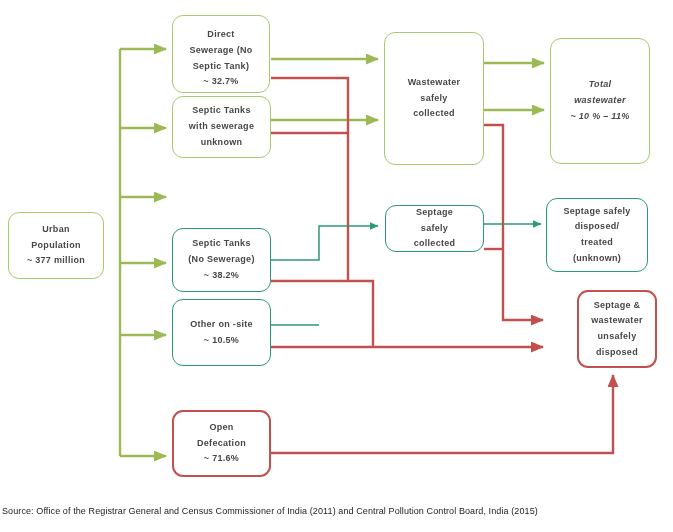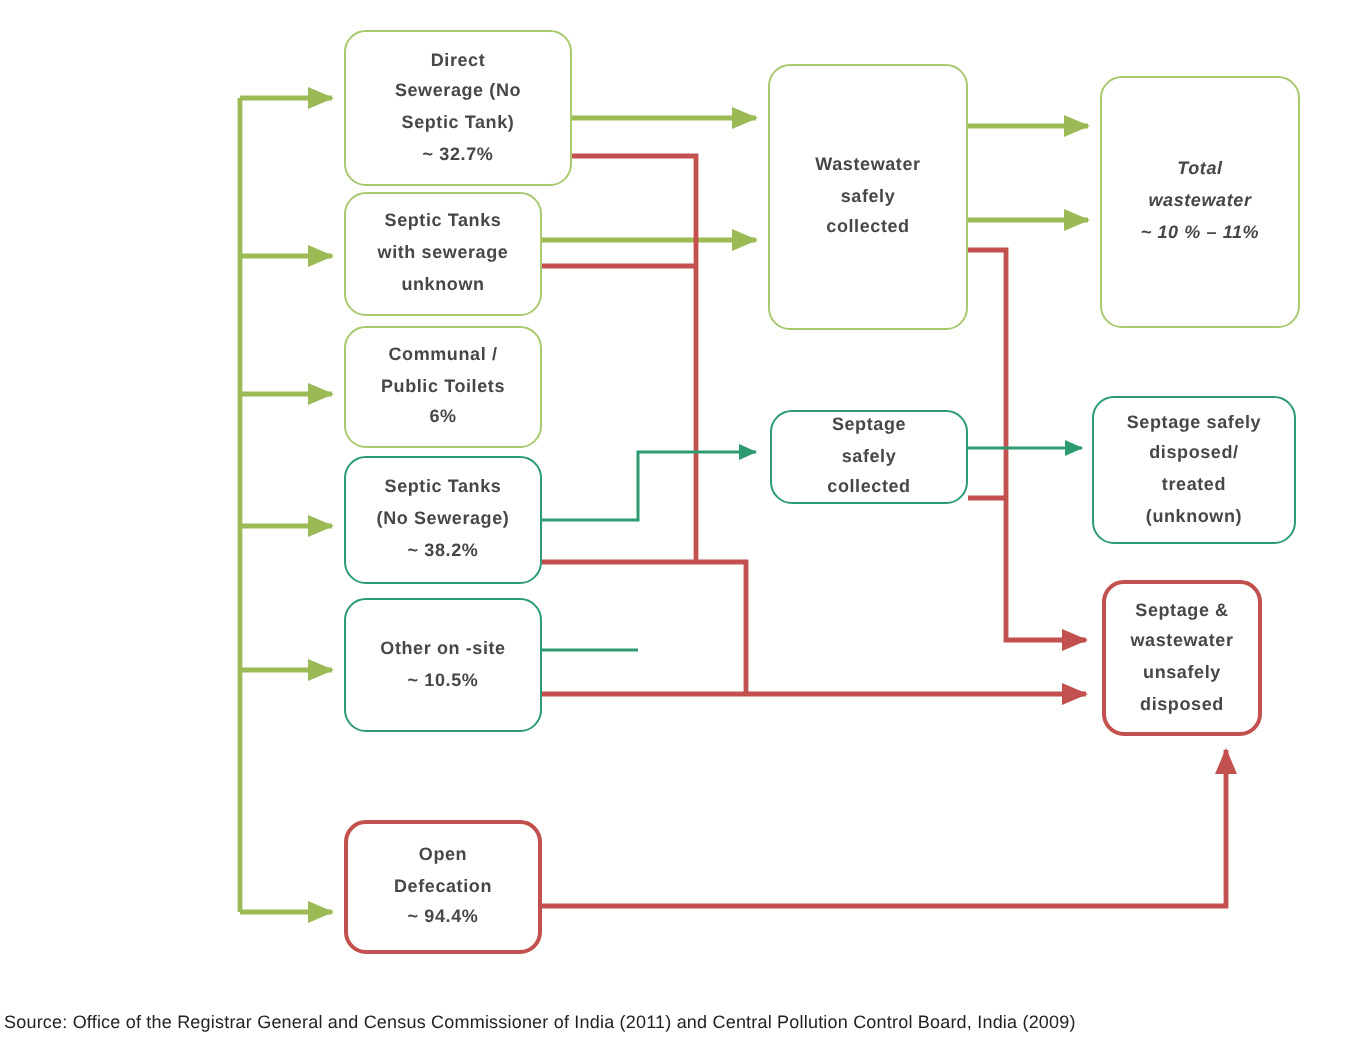--- a/index.html
+++ b/index.html
@@ -67,55 +67,55 @@
       <polyline points="271,453 613,453 613,375" marker-end="url(#ar)"></polyline>
     </g>
 
     <g stroke="#2c9b6f" stroke-width="1.5" fill="none">
       <polyline points="271,260 319,260 319,226 378,226" marker-end="url(#at)"></polyline>
       <polyline points="271,325 319,325"></polyline>
       <polyline points="484,224 541,224" marker-end="url(#at)"></polyline>
     </g>
   </svg>
 
+  <div class="node b-green" style="left:8px;top:212px;width:96px;height:67px;">
+    <span class="node-label">Urban
+Population
+~ 377 million</span>
+  </div>
 
-  <div class="node b-green" style="left:172px;top:15px;width:114px;height:78px;">
+  <div class="node b-green" style="left:172px;top:15px;width:98px;height:78px;align-items:flex-end;">
     <span class="node-label">Direct
 Sewerage (No
 Septic Tank)
 ~ 32.7%</span>
   </div>
 
   <div class="node b-green" style="left:172px;top:96px;width:99px;height:62px;">
     <span class="node-label">Septic Tanks
 with sewerage
 unknown</span>
   </div>
 
-  <div class="node b-green" style="left:172px;top:163px;width:99px;height:61px;">
-    <span class="node-label">Communal /
-Public Toilets
-6%</span>
-  </div>
 
   <div class="node b-teal" style="left:172px;top:228px;width:99px;height:64px;">
     <span class="node-label">Septic Tanks
 (No Sewerage)
 ~ 38.2%</span>
   </div>
 
   <div class="node b-teal" style="left:172px;top:299px;width:99px;height:67px;">
     <span class="node-label">Other on -site
 ~ 10.5%</span>
   </div>
 
   <div class="node b-red" style="left:172px;top:410px;width:99px;height:67px;">
     <span class="node-label">Open
 Defecation
-~ 94.4%</span>
+~ 71.6%</span>
   </div>
 
   <div class="node b-green" style="left:384px;top:32px;width:100px;height:133px;">
     <span class="node-label">Wastewater
 safely
 collected</span>
   </div>
 
   <div class="node b-teal" style="left:385px;top:205px;width:99px;height:47px;">
     <span class="node-label">Septage
@@ -129,22 +129,22 @@
 ~ 10 % – 11%</span>
   </div>
 
   <div class="node b-teal" style="left:546px;top:198px;width:102px;height:74px;">
     <span class="node-label">Septage safely
 disposed/
 treated
 (unknown)</span>
   </div>
 
-  <div class="node b-red" style="left:551px;top:290px;width:80px;height:78px;">
+  <div class="node b-red" style="left:577px;top:290px;width:80px;height:78px;">
     <span class="node-label">Septage &amp;
 wastewater
 unsafely
 disposed</span>
   </div>
 
-  <div class="source-note">Source:  Office of the Registrar General and Census Commissioner of India (2011) and Central Pollution Control Board, India (2009)</div>
+  <div class="source-note">Source:  Office of the Registrar General and Census Commissioner of India (2011) and Central Pollution Control Board, India (2015)</div>
 
 </div>
 
 </body></html>

